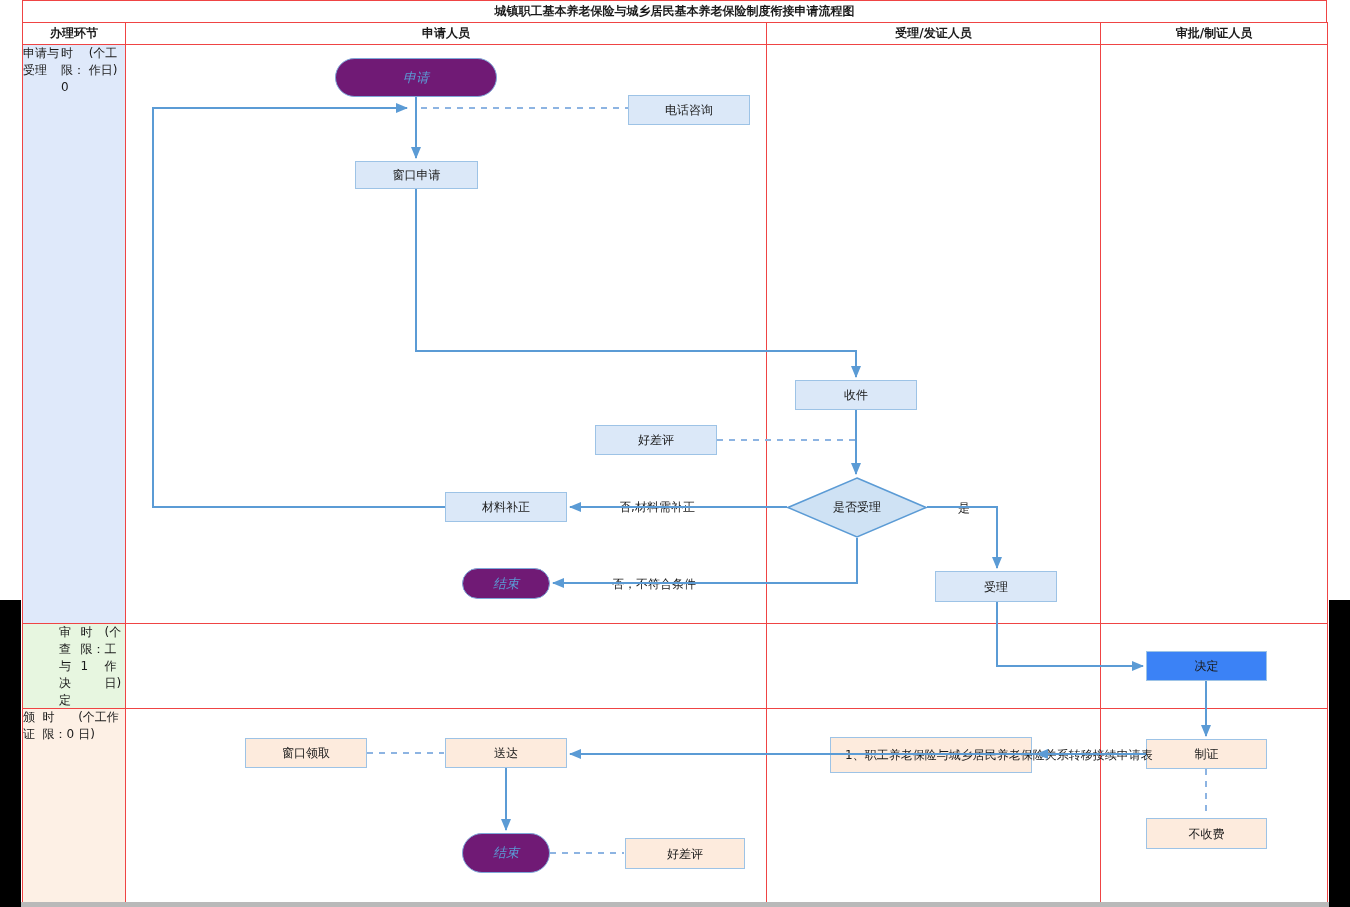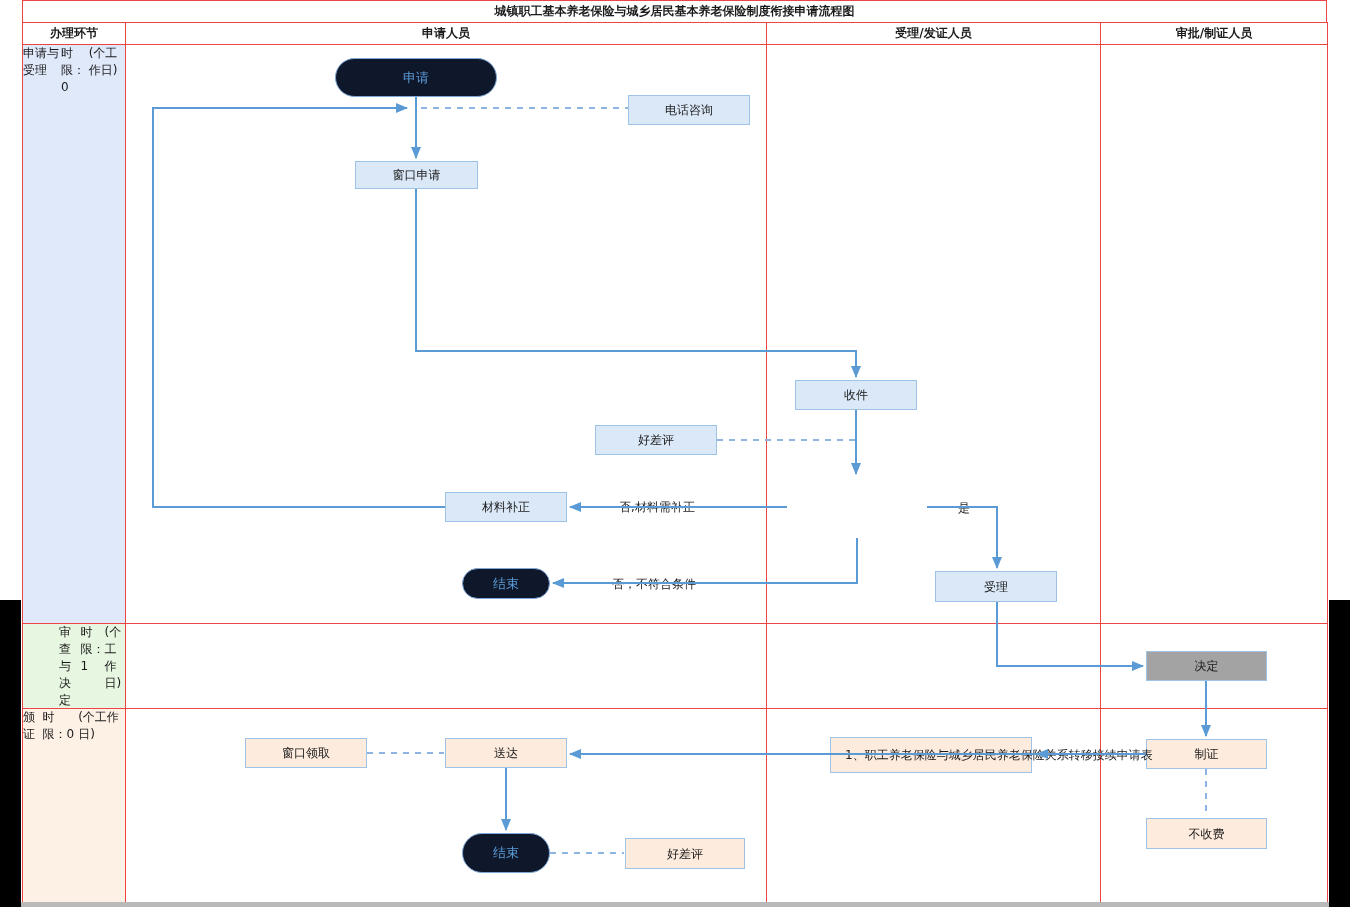--- a/index.html
+++ b/index.html
@@ -8,23 +8,23 @@
   .cell{position:absolute;box-sizing:border-box;border:1px solid #ef4444;background:#fff;}
   .title-cell{display:flex;align-items:center;justify-content:center;font-weight:bold;}
   .hdr{display:flex;align-items:center;justify-content:center;font-weight:bold;}
   .lane-label{display:flex;flex-direction:row;align-items:flex-start;justify-content:center;line-height:17px;}
   .lane-blue{background:#dfe9fa;}
   .lane-green{background:#e7f6e0;padding-left:36px;}
   .lane-orange{background:#fdf0e5;}
   .node{position:absolute;box-sizing:border-box;display:flex;align-items:center;justify-content:center;
         text-align:center;line-height:14px;}
   .box-blue{background:#dbe8f8;border:1px solid #9dc3e6;}
-  .box-green{background:#a3a3a3;border:1px solid #9dc3e6;}
+  .box-green{background:#3b82f6;border:1px solid #9dc3e6;}
   .box-orange{background:#fdebdd;border:1px solid #9dc3e6;}
-  .stadium{background:#0f172a;border:1.5px solid #7fa8d9;border-radius:999px;color:#5b9bd5;font-size:13px;}
+  .stadium{background:#701a75;border:1.5px solid #7fa8d9;border-radius:999px;color:#5b9bd5;font-size:13px;font-style:italic;}
   .diamond-wrap{position:absolute;}
   .diamond-wrap .dtext{position:absolute;left:0;top:0;width:100%;height:100%;display:flex;
         align-items:center;justify-content:center;}
   .edge-label{position:absolute;text-align:center;white-space:nowrap;color:#1a1a1a;}
   .note-box{overflow:visible;justify-content:flex-start;white-space:nowrap;padding-left:14px;}
   #edges{position:absolute;left:0;top:0;width:1350px;height:907px;pointer-events:none;}
   .blackpane{position:absolute;background:#000;}
   .bottom-strip{position:absolute;background:#b9b9b9;}
 </style>
 </head>
@@ -78,20 +78,26 @@
     </div>
 
   <div class="node box-blue" style="left:795px;top:380px;width:122px;height:30px">
     <span>收件</span>
     </div>
 
   <div class="node box-blue" style="left:595px;top:425px;width:122px;height:30px">
     <span>好差评</span>
     </div>
 
+  <div class="diamond-wrap" style="left:787px;top:477px;width:140px;height:61px">
+    <svg width="140" height="61" viewBox="0 0 140 61">
+      <polygon points="70,1 139,30.5 70,60 1,30.5" fill="#cfe2f4" stroke="#5b9bd5" stroke-width="1.5"></polygon>
+    </svg>
+    <span class="dtext">是否受理</span>
+  </div>
 
   <div class="node box-blue" style="left:445px;top:492px;width:122px;height:30px">
     <span>材料补正</span>
     </div>
 
   <div class="node stadium" style="left:462px;top:568px;width:88px;height:31px">
     <span>结束</span>
     </div>
 
   <div class="node box-blue" style="left:935px;top:571px;width:122px;height:31px">

